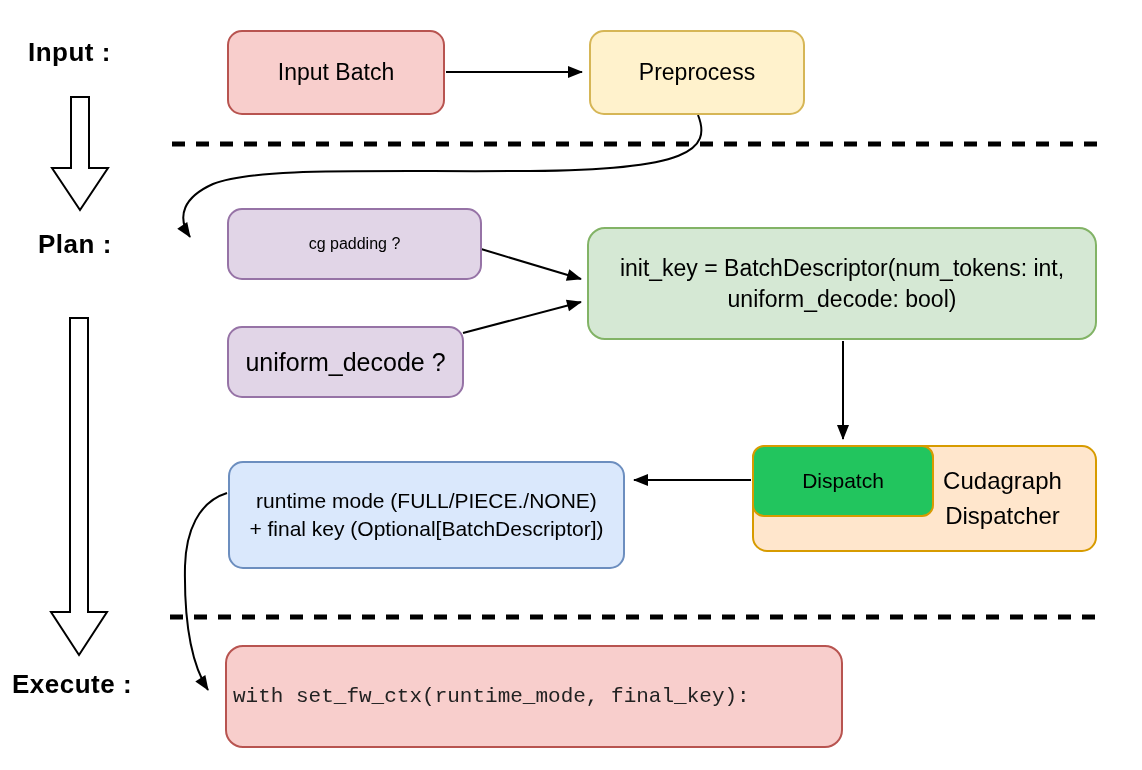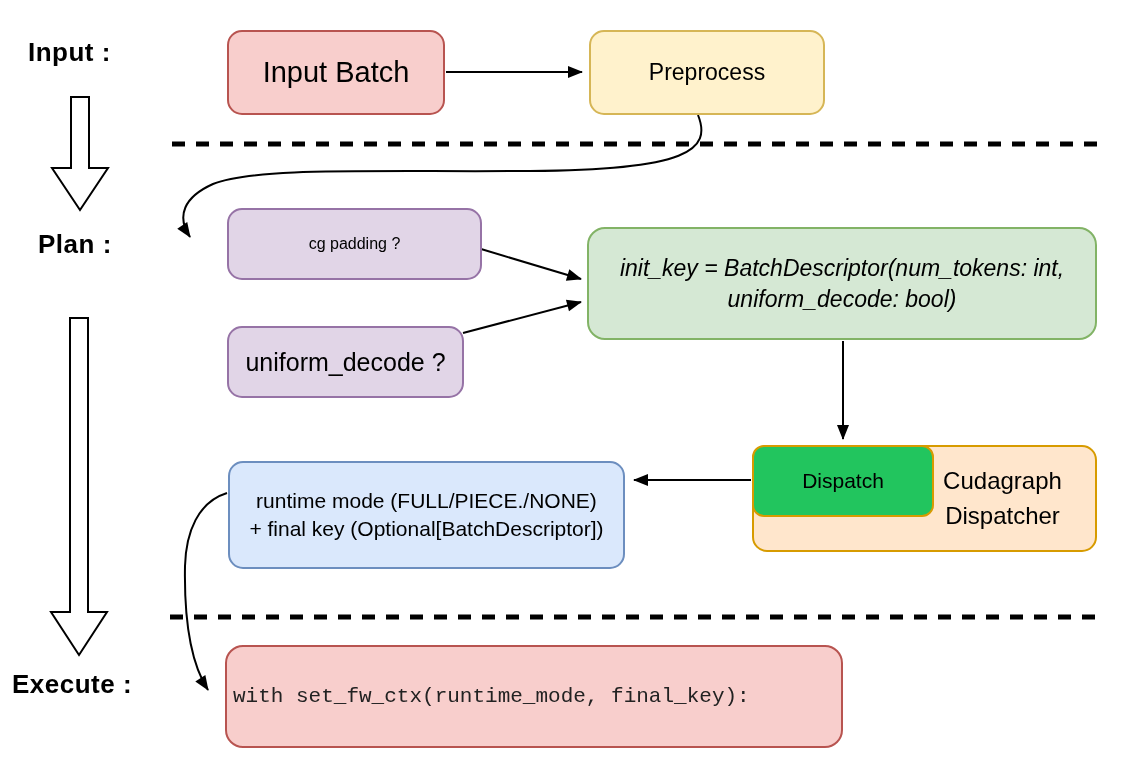--- a/index.html
+++ b/index.html
@@ -24,27 +24,27 @@
     border:2px solid #000;
     border-radius:15px;
     display:flex;flex-direction:column;
     align-items:center;justify-content:center;
     text-align:center;color:#000;
     line-height:1.32;
   }
   .red    {background:#f8cecc;border-color:#b85450;}
   .yellow {background:#fff2cc;border-color:#d6b656;}
   .purple {background:#e1d5e7;border-color:#9673a6;}
-  .green  {background:#d5e8d4;border-color:#82b366;font-style:italic;}
+  .green  {background:#d5e8d4;border-color:#82b366;}
   .blue   {background:#dae8fc;border-color:#6c8ebf;margin-top:16px;}
   .orange {background:#ffe6cc;border-color:#d79b00;}
   .peach  {background:#22c55e;border-color:#d79b00;}
 
-  #box-input-batch {left:227px;top:30px;width:218px;height:85px;font-size:29px;}
-  #box-preprocess  {left:589px;top:30px;width:236px;height:85px;font-size:23px;}
+  #box-input-batch {left:227px;top:30px;width:218px;height:85px;font-size:23px;}
+  #box-preprocess  {left:589px;top:30px;width:216px;height:85px;font-size:23px;}
   #box-cg-padding  {left:227px;top:208px;width:255px;height:72px;font-size:16px;}
   #box-uniform     {left:227px;top:298px;width:237px;height:72px;font-size:25px;margin-top:28px;}
   #box-init-key    {left:587px;top:227px;width:510px;height:113px;font-size:23px;border-radius:18px;}
   #box-cudagraph   {left:752px;top:445px;width:345px;height:107px;font-size:24px;
                     flex-direction:row;justify-content:flex-end;padding-left:6px;}
   #box-cudagraph .cuda-label{width:175px;margin-right:5px;text-align:center;line-height:1.45;}
   #box-dispatch    {left:752px;top:445px;width:182px;height:72px;font-size:21px;border-radius:12px;}
   #box-runtime     {left:228px;top:445px;width:397px;height:108px;font-size:21px;}
   #box-exec-code   {left:225px;top:645px;width:618px;height:103px;
                     align-items:flex-start;justify-content:center;

